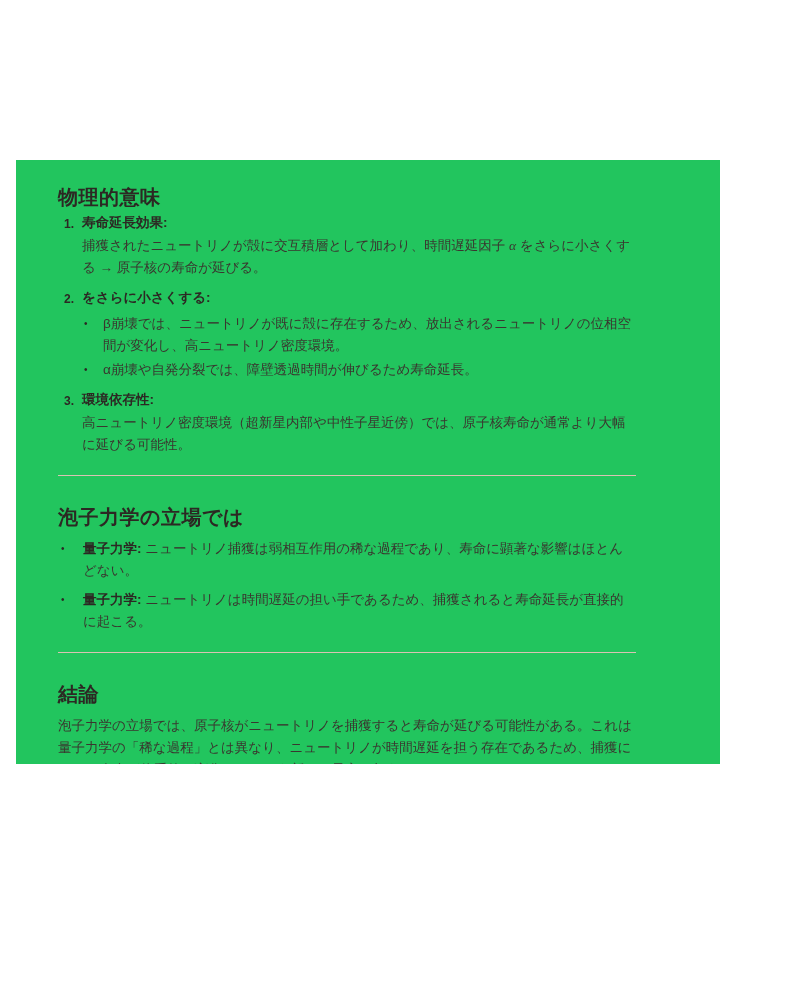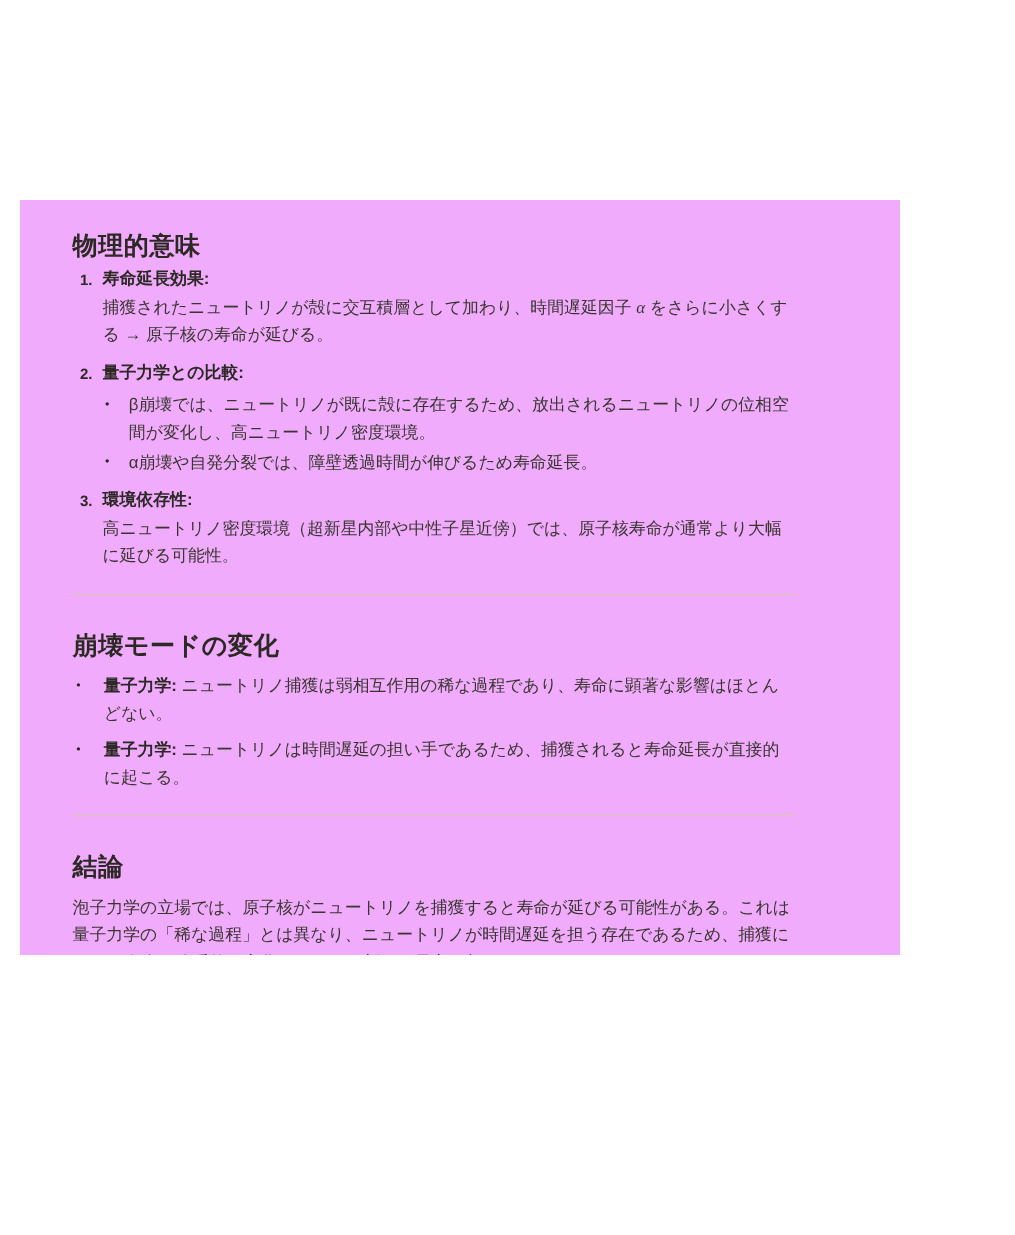--- a/index.html
+++ b/index.html
@@ -4,21 +4,21 @@
 <style>
   html,body{margin:0;padding:0;}
   body{
     width:812px;height:988px;background:#ffffff;
     font-family:"Liberation Sans","DejaVu Sans",sans-serif;
     color:#3a362f;
     -webkit-font-smoothing:antialiased;
   }
   .card{
     position:absolute;left:16px;top:160px;width:704px;height:604px;
-    background:#f0abfc;box-sizing:border-box;padding:24px 0 0 42px;
+    background:#22c55e;box-sizing:border-box;padding:24px 0 0 42px;
     overflow:hidden;
   }
   .content{width:578px;}
   h2{
     font-size:20px;line-height:26px;font-weight:700;color:#2c2823;
     margin:0 0 8px 0;letter-spacing:0.5px;
   }
   h2.tight{margin-bottom:2px;}
   ol.numbered{list-style:none;margin:0;padding:0;font-size:13.5px;line-height:22px;}
   ol.numbered>li{margin-bottom:8px;}
@@ -53,21 +53,21 @@
         <div class="num-row">
           <span class="num">1.</span>
           <span class="label">寿命延長効果:</span>
         </div>
         <div class="item-body"><span>捕獲されたニュートリノが殻に交互積層として加わり、時間遅延因子 </span><span class="math">α</span><span> をさらに小さくする → 原子核の寿命が延びる。</span></div>
       </li>
 
       <li>
         <div class="num-row">
           <span class="num">2.</span>
-          <span class="label">量子力学との比較:</span>
+          <span class="label">をさらに小さくする:</span>
         </div>
         <ul class="sub">
           <li>
             <span class="dot">•</span>
             <span class="b-text">β崩壊では、ニュートリノが既に殻に存在するため、放出されるニュートリノの位相空間が変化し、高ニュートリノ密度環境。</span>
           </li>
           <li>
             <span class="dot">•</span>
             <span class="b-text">α崩壊や自発分裂では、障壁透過時間が伸びるため寿命延長。</span>
           </li>
@@ -79,21 +79,21 @@
           <span class="num">3.</span>
           <span class="label">環境依存性:</span>
         </div>
         <div class="item-body">高ニュートリノ密度環境（超新星内部や中性子星近傍）では、原子核寿命が通常より大幅に延びる可能性。</div>
       </li>
 
     </ol>
 
     <hr class="rule">
 
-    <h2>崩壊モードの変化</h2>
+    <h2>泡子力学の立場では</h2>
 
     <ul class="bullets">
       <li>
         <span class="dot">•</span>
         <span class="b-text"><span class="label">量子力学:</span><span> ニュートリノ捕獲は弱相互作用の稀な過程であり、寿命に顕著な影響はほとんどない。</span></span>
       </li>
       <li>
         <span class="dot">•</span>
         <span class="b-text"><span class="label">量子力学:</span><span> ニュートリノは時間遅延の担い手であるため、捕獲されると寿命延長が直接的に起こる。</span></span>
       </li>

